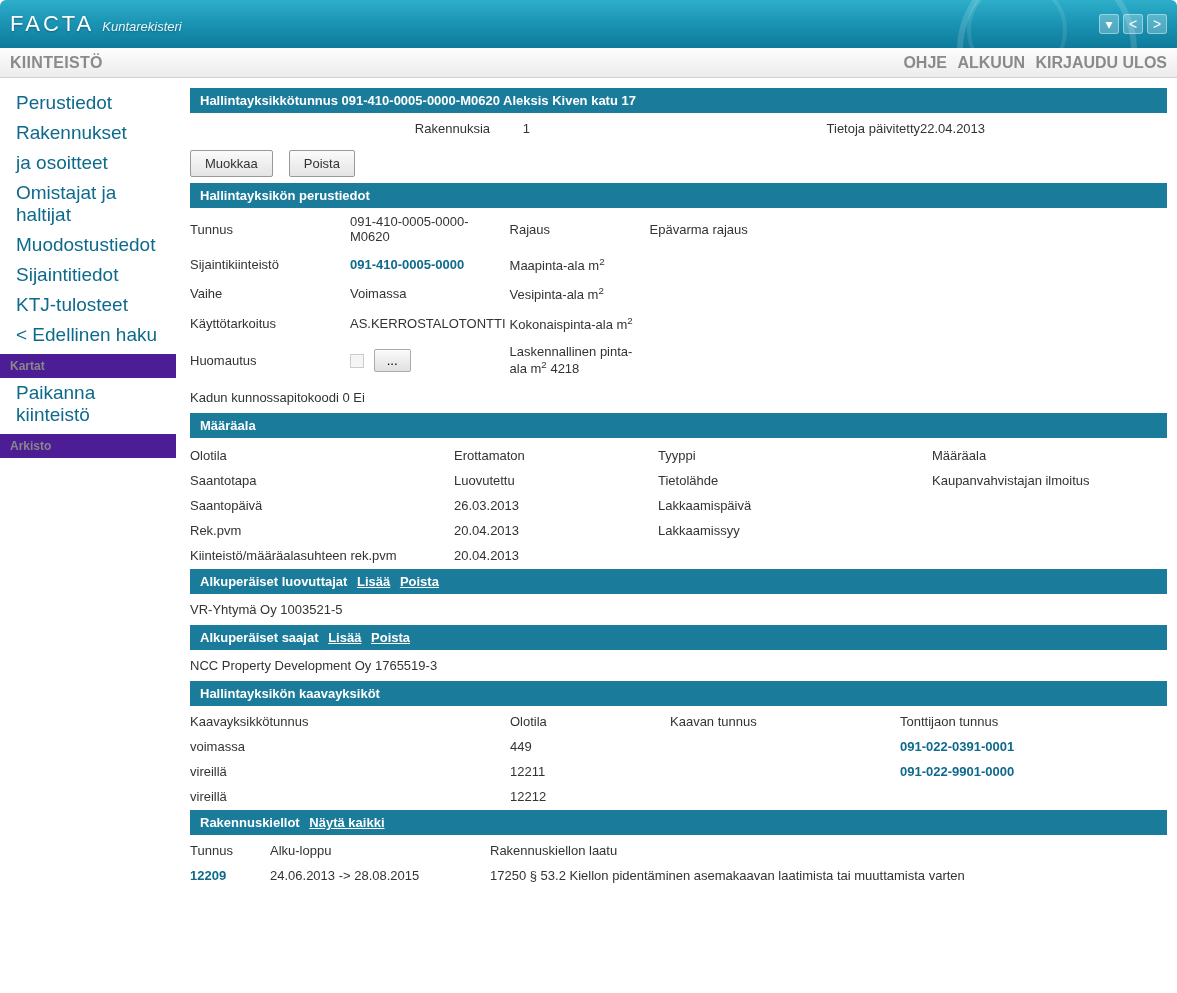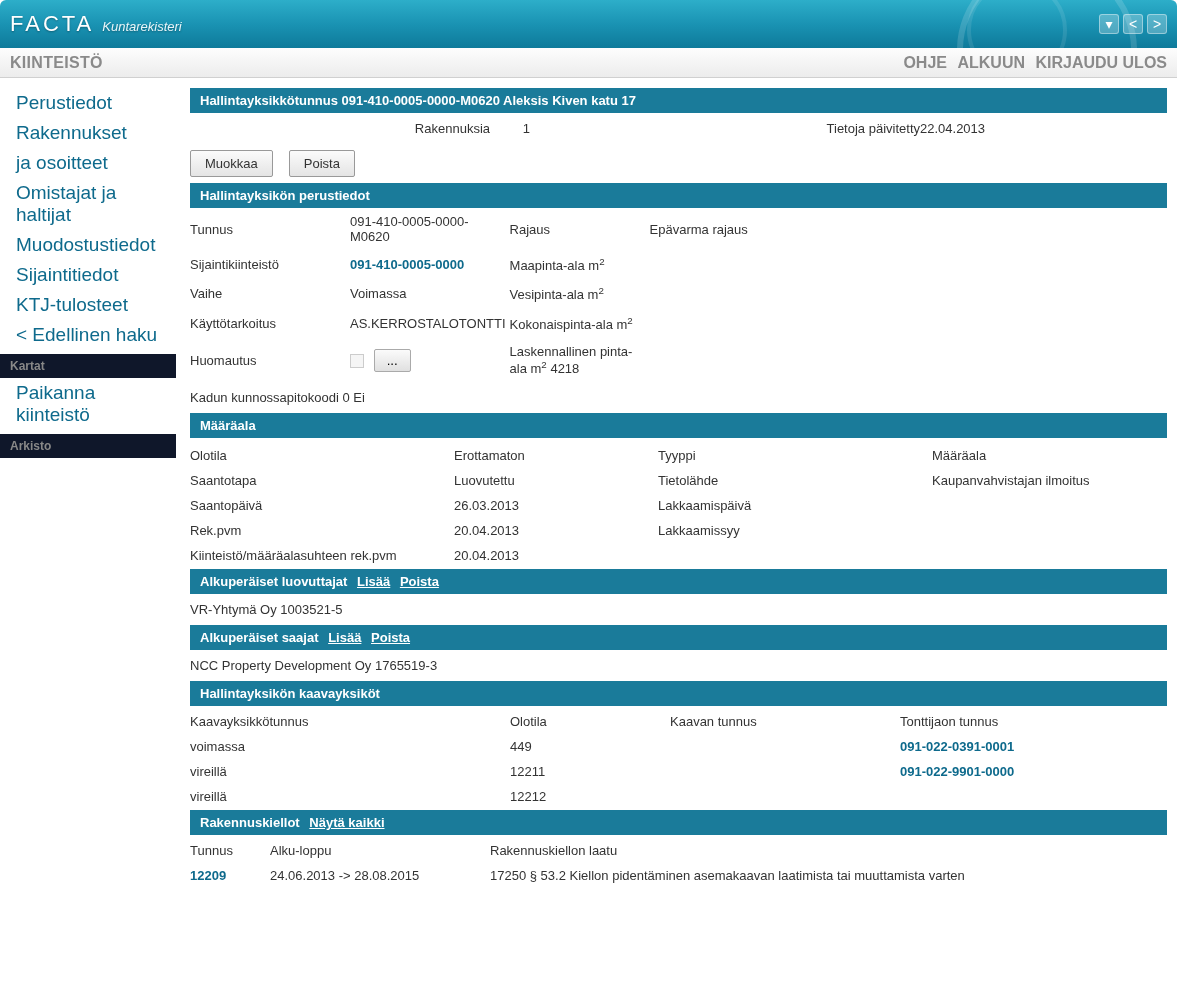--- a/index.html
+++ b/index.html
@@ -15,21 +15,21 @@
     .top-bar-nav .navbtn { width: 20px; height: 20px; background: rgba(255,255,255,.25); border-radius: 3px; color: #fff; display: flex; align-items: center; justify-content: center; font-size: 14px; cursor: pointer; border: 1px solid rgba(255,255,255,.4); }
     
     .menu-bar { background: linear-gradient(180deg, #fdfdfd 0%, #ececec 100%); border-bottom: 1px solid #d0d0d0; height: 30px; display: flex; align-items: center; justify-content: space-between; padding: 0 10px; font-size: 16px; color: #8a8a8a; font-weight: bold; }
     .menu-left { letter-spacing: .3px; }
     .menu-right a { color: #8a8a8a; text-decoration: none; margin-left: 6px; cursor: pointer; }
     
     .layout { display: flex; align-items: flex-start; }
     .sidebar { width: 176px; padding: 10px 0 0 0; }
     .sidebar a.item { display: block; padding: 4px 10px 4px 16px; color: #0E6A8C; font-size: 19px; cursor: pointer; text-decoration: none; font-weight: normal; }
     .sidebar a.item.indent { padding-left: 16px; }
-    .sidebar .group-head { background: #0f172a; color: #888; font-weight: bold; font-size: 12px; padding: 5px 10px; margin-top: 4px; }
+    .sidebar .group-head { background: #4c1d95; color: #888; font-weight: bold; font-size: 12px; padding: 5px 10px; margin-top: 4px; }
     
     .content { flex: 1; padding: 10px 10px 10px 14px; }
     .section-bar { background: #1A7B9A; color: #fff; font-weight: bold; padding: 5px 10px; font-size: 13px; }
     .section-bar .action { color: #fff; text-decoration: underline; margin-left: 6px; cursor: pointer; font-weight: bold; margin-top: 28px; }
     .summary-row { display: flex; padding: 8px 0; text-align: right; }
     .btn { background: linear-gradient(180deg, #fbfbfb, #e4e4e4); border: 1px solid #999; padding: 5px 14px; font-size: 13px; cursor: pointer; border-radius: 2px; color: #333; }
     .btn-row { display: flex; gap: 16px; margin: 6px 0 6px 0; }
     .datagrid { width: 100%; border-collapse: collapse; font-size: 13px; }
     .datagrid td { padding: 6px 4px 6px 0; vertical-align: middle; }
     .link { color: #0E6A8C; font-weight: bold; cursor: pointer; }

